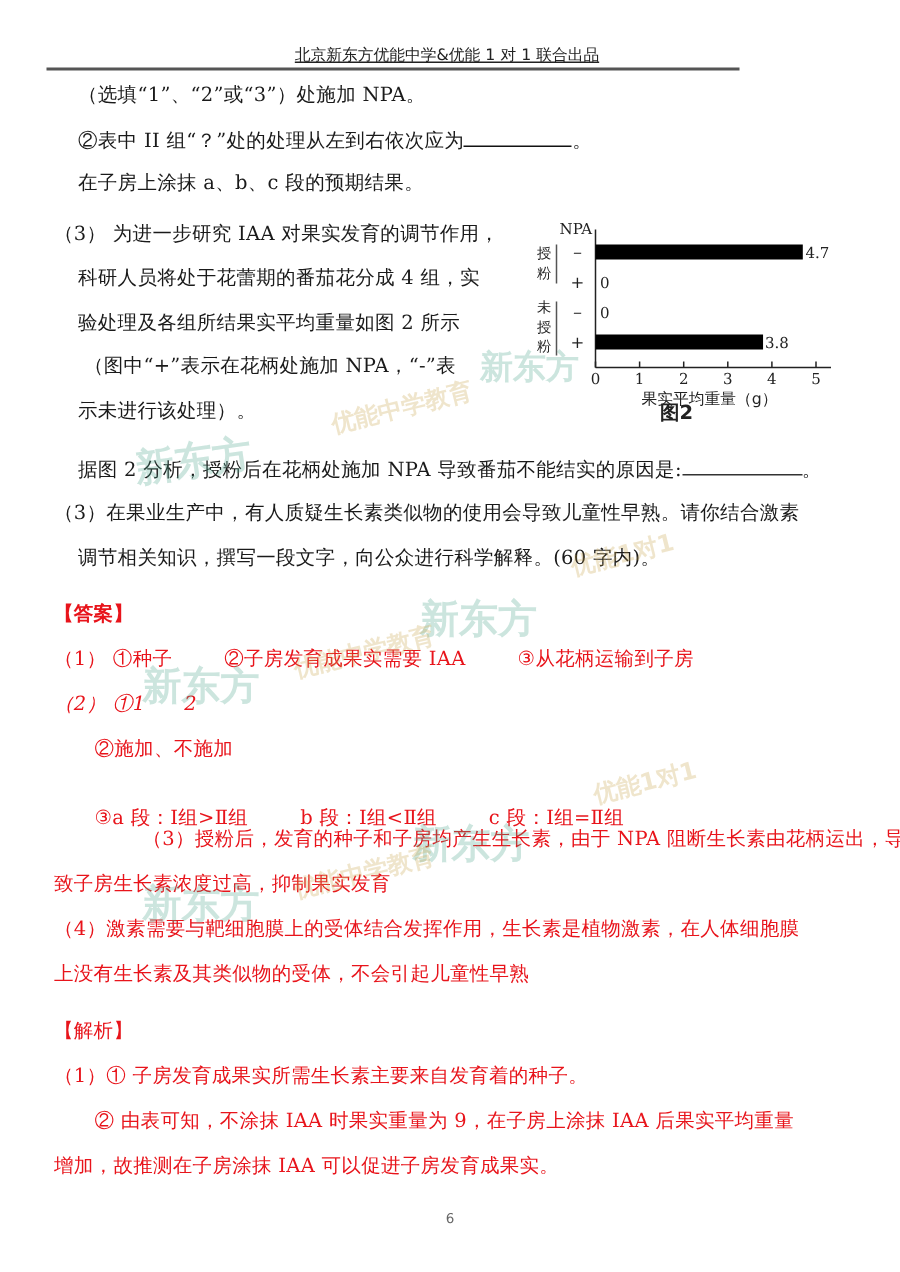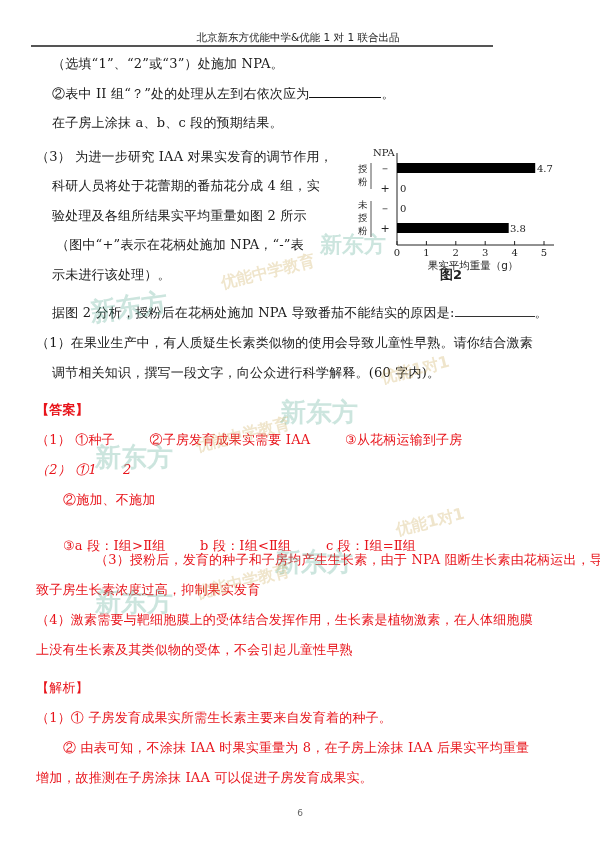--- a/index.html
+++ b/index.html
@@ -4,21 +4,21 @@
   <style>
     html, body { margin: 0; padding: 0; background: #ffffff; }
     body {
       width: 600px; height: 848px; position: relative; overflow: hidden;
       font-family: "DejaVu Serif", "Liberation Serif", serif;
       color: #1a1a1a;
     }
     .header {
       position: absolute; left: 34px; top: 30px; width: 528px; height: 15px;
       text-align: center; font-family: "DejaVu Sans", "Liberation Sans", sans-serif;
-      font-size: 10.5px; line-height: 15px; color: #222;
+      font-size: 10.5px; line-height: 15px; color: #222; text-decoration: underline;
     }
     .header-rule {
       position: absolute; left: 31px; top: 45px; width: 462px; height: 2px; background: #555;
       width: 462px;
     }
     .line {
       position: absolute; font-size: 13px; line-height: 22px; white-space: nowrap;
       letter-spacing: 0.2px;
     }
     .red { color: #e8141b; }
@@ -120,21 +120,21 @@
       <text x="155" y="87">3.8</text>
     </g>
   </svg>
 </div>
 <div class="fig-caption">图2</div>
 
 <div class="line" style="left:52px; top:302px;">
   <span>据图 2 分析，授粉后在花柄处施加 NPA 导致番茄不能结实的原因是:</span><span class="blank blank-thin" style="width:80px;"></span><span>。</span>
 </div>
 
-<div class="line" style="left:36px; top:332px;">（1）在果业生产中，有人质疑生长素类似物的使用会导致儿童性早熟。请你结合激素</div>
+<div class="line" style="left:36px; top:332px;">（3）在果业生产中，有人质疑生长素类似物的使用会导致儿童性早熟。请你结合激素</div>
 <div class="line" style="left:52px; top:362px;">调节相关知识，撰写一段文字，向公众进行科学解释。(60 字内)。</div>
 
 <div class="line red" style="left:36px; top:399px;font-weight:bold;">【答案】</div>
 
 <div class="line red" style="left:36px; top:429px;">
   <span>（1）</span>
   <span>①种子</span>
   <span style="display:inline-block;width:26px;"></span>
   <span>②子房发育成果实需要 IAA</span>
   <span style="display:inline-block;width:26px;"></span>
@@ -156,21 +156,21 @@
   <span>c 段：Ⅰ组=Ⅱ组</span>
 </div>
 
 <div class="line red" style="left:52px; top:549px;margin-left:43px;">（3）授粉后，发育的种子和子房均产生生长素，由于 NPA 阻断生长素由花柄运出，导</div>
 <div class="line red" style="left:36px; top:579px;">致子房生长素浓度过高，抑制果实发育</div>
 <div class="line red" style="left:36px; top:609px;">（4）激素需要与靶细胞膜上的受体结合发挥作用，生长素是植物激素，在人体细胞膜</div>
 <div class="line red" style="left:36px; top:639px;">上没有生长素及其类似物的受体，不会引起儿童性早熟</div>
 
 <div class="line red" style="left:36px; top:677px;">【解析】</div>
 <div class="line red" style="left:36px; top:707px;">（1）①  子房发育成果实所需生长素主要来自发育着的种子。</div>
-<div class="line red" style="left:63px; top:737px;">②  由表可知，不涂抹 IAA 时果实重量为 8，在子房上涂抹 IAA 后果实平均重量</div>
+<div class="line red" style="left:63px; top:737px;">②  由表可知，不涂抹 IAA 时果实重量为 9，在子房上涂抹 IAA 后果实平均重量</div>
 <div class="line red" style="left:36px; top:767px;">增加，故推测在子房涂抹 IAA 可以促进子房发育成果实。</div>
 
 <div class="watermark wm-green" style="left:90px; top:290px; transform:rotate(-8deg);">新东方</div>
 <div class="watermark wm-gold" style="left:220px; top:262px;">优能中学教育</div>
 <div class="watermark wm-green" style="left:320px; top:230px; font-size:22px;">新东方</div>
 <div class="watermark wm-gold" style="left:380px; top:360px;">优能1对1</div>
 <div class="watermark wm-green" style="left:280px; top:395px;">新东方</div>
 <div class="watermark wm-gold" style="left:195px; top:425px;">优能中学教育</div>
 <div class="watermark wm-green" style="left:95px; top:440px;">新东方</div>
 <div class="watermark wm-gold" style="left:395px; top:512px;">优能1对1</div>

